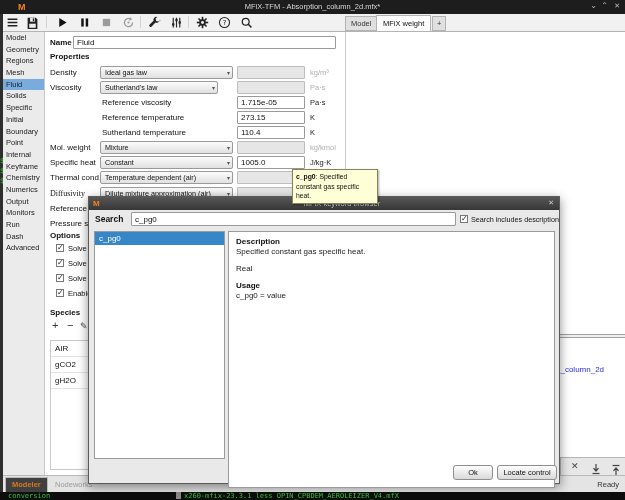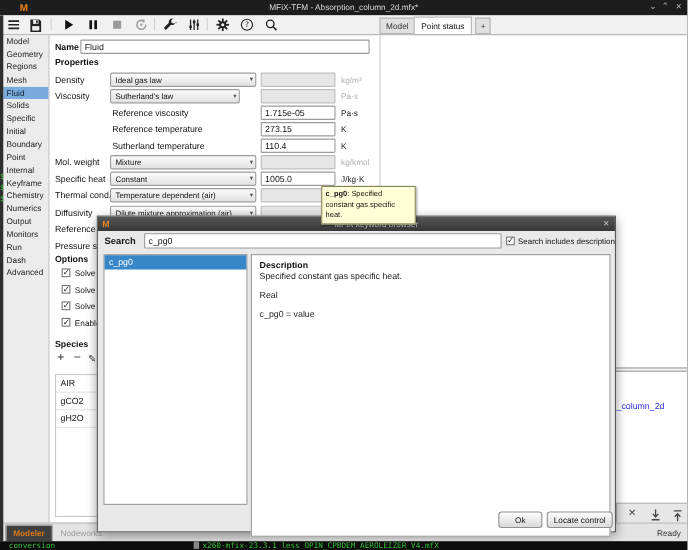--- a/index.html
+++ b/index.html
@@ -149,21 +149,21 @@
         </svg>
       </div>
     <div class="tbtn" style="left:238px;">
       <svg width="13" height="13" viewBox="0 0 16 16">
           <circle cx="7" cy="7" r="4.2" fill="none" stroke="#222" stroke-width="1.5"></circle>
           <path d="M10.2 10.2l3.8 3.8" stroke="#222" stroke-width="1.8"></path>
         </svg>
       </div>
 
     <div class="tab" style="left:345px;top:2px;height:15px;line-height:14px;padding:0 5px;">Model</div>
-    <div class="tab active" style="left:376px;top:1px;height:17px;line-height:15px;padding:0 6px;">Point status</div>
+    <div class="tab active" style="left:376px;top:1px;height:17px;line-height:15px;padding:0 6px;">MFiX weight</div>
     <div class="tab" style="left:432px;top:2px;height:15px;line-height:14px;padding:0 4px;">+</div>
   </div>
 
   <div id="edge-strip">
     <div class="frag">$<br>$<br>$</div>
   </div>
 
   <div id="sidebar">
     <div class="side-item">Model</div>
     <div class="side-item">Geometry</div>
@@ -232,21 +232,21 @@
     <span class="caret">▾</span></div>
   <input class="field" style="left: 237px; top: 156px; width: 68px;" value="1005.0">
   <div class="unit on" style="left:310px;top:158px;">J/kg·K</div>
 
   <div class="lbl" style="left:50px;top:173px;">Thermal cond.</div>
   <div class="dd" style="left:100px;top:171px;width:133px;">
     <span>Temperature dependent (air)</span>
     <span class="caret">▾</span></div>
   <input class="field" disabled="" style="left: 237px; top: 171px; width: 68px;">
 
-  <div class="lbl" style="left:50px;top:189px;">Diffusivity</div>
+  <div class="lbl" style="left:50px;top:189px;font-family:Liberation Serif, serif;">Diffusivity</div>
   <div class="dd" style="left:100px;top:187px;width:133px;">
     <span>Dilute mixture approximation (air)</span>
     <span class="caret">▾</span></div>
   <input class="field" disabled="" style="left: 237px; top: 187px; width: 68px;">
 
   <div class="lbl" style="left:50px;top:204px;">Reference p</div>
   <div class="lbl" style="left:50px;top:219px;">Pressure sc</div>
 
   <div class="lbl bold" style="left:50px;top:231px;">Options</div>
   <div class="chk" style="left:56px;top:244px;">✓</div>
@@ -309,20 +309,21 @@
     <div class="abs" style="left:382px;top:18px;font-size:7.2px;color:#111;white-space:nowrap;">Search includes description</div>
 
     <div class="dlg-panel" style="left:5px;top:34px;width:131px;height:228px;">
       <div class="sel-item">c_pg0</div>
     </div>
 
     <div class="dlg-panel" style="left:139px;top:34px;width:327px;height:257px;padding:5px 7px;">
       <div class="desc-h">Description</div>
       <div class="desc-t">Specified constant gas specific heat.</div>
       <div class="desc-t">Real</div>
+      <div class="desc-h">Usage</div>
       <div class="desc-t">c_pg0 = value</div>
     </div>
 
     <div class="btn" style="left:364px;top:268px;width:40px;">Ok</div>
     <div class="btn" style="left:408px;top:268px;width:60px;">Locate control</div>
   </div>
 
   <div id="tooltip">
     <span class="bold">c_pg0</span><span>: Specified constant gas specific heat.</span>
   </div>

